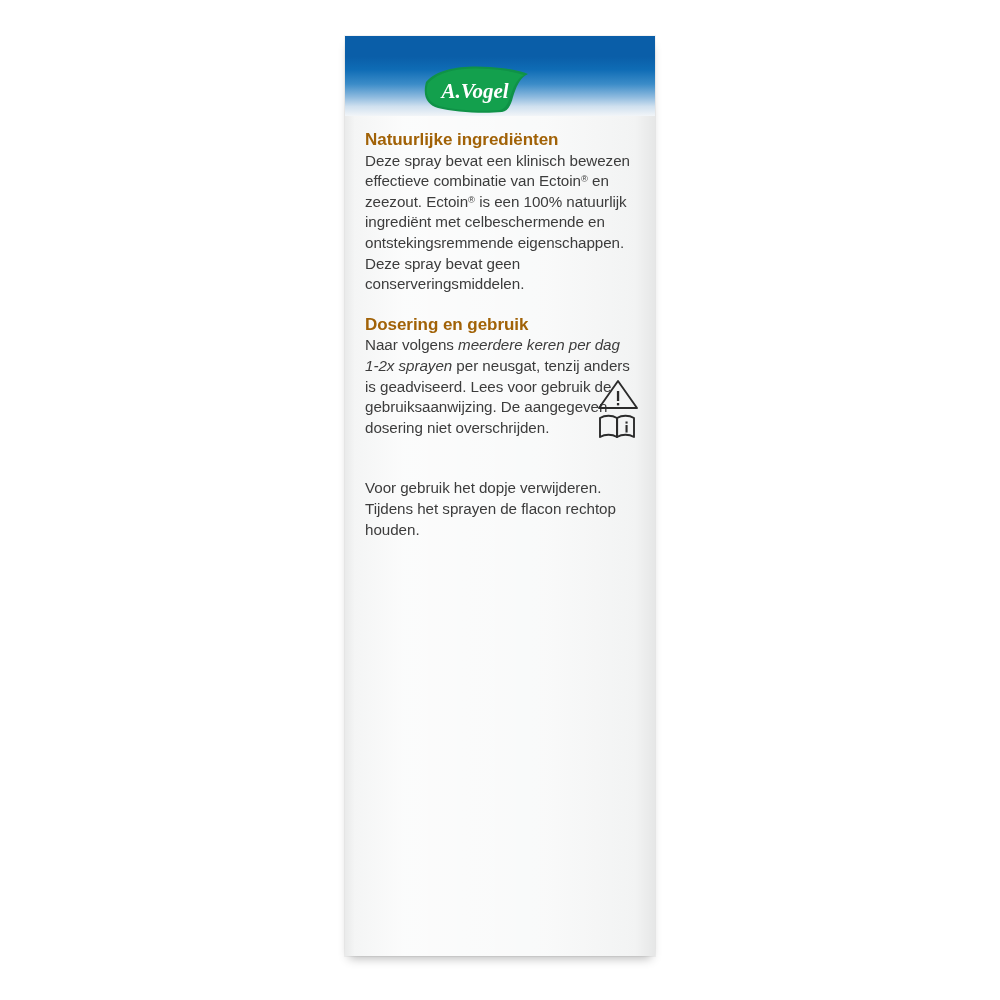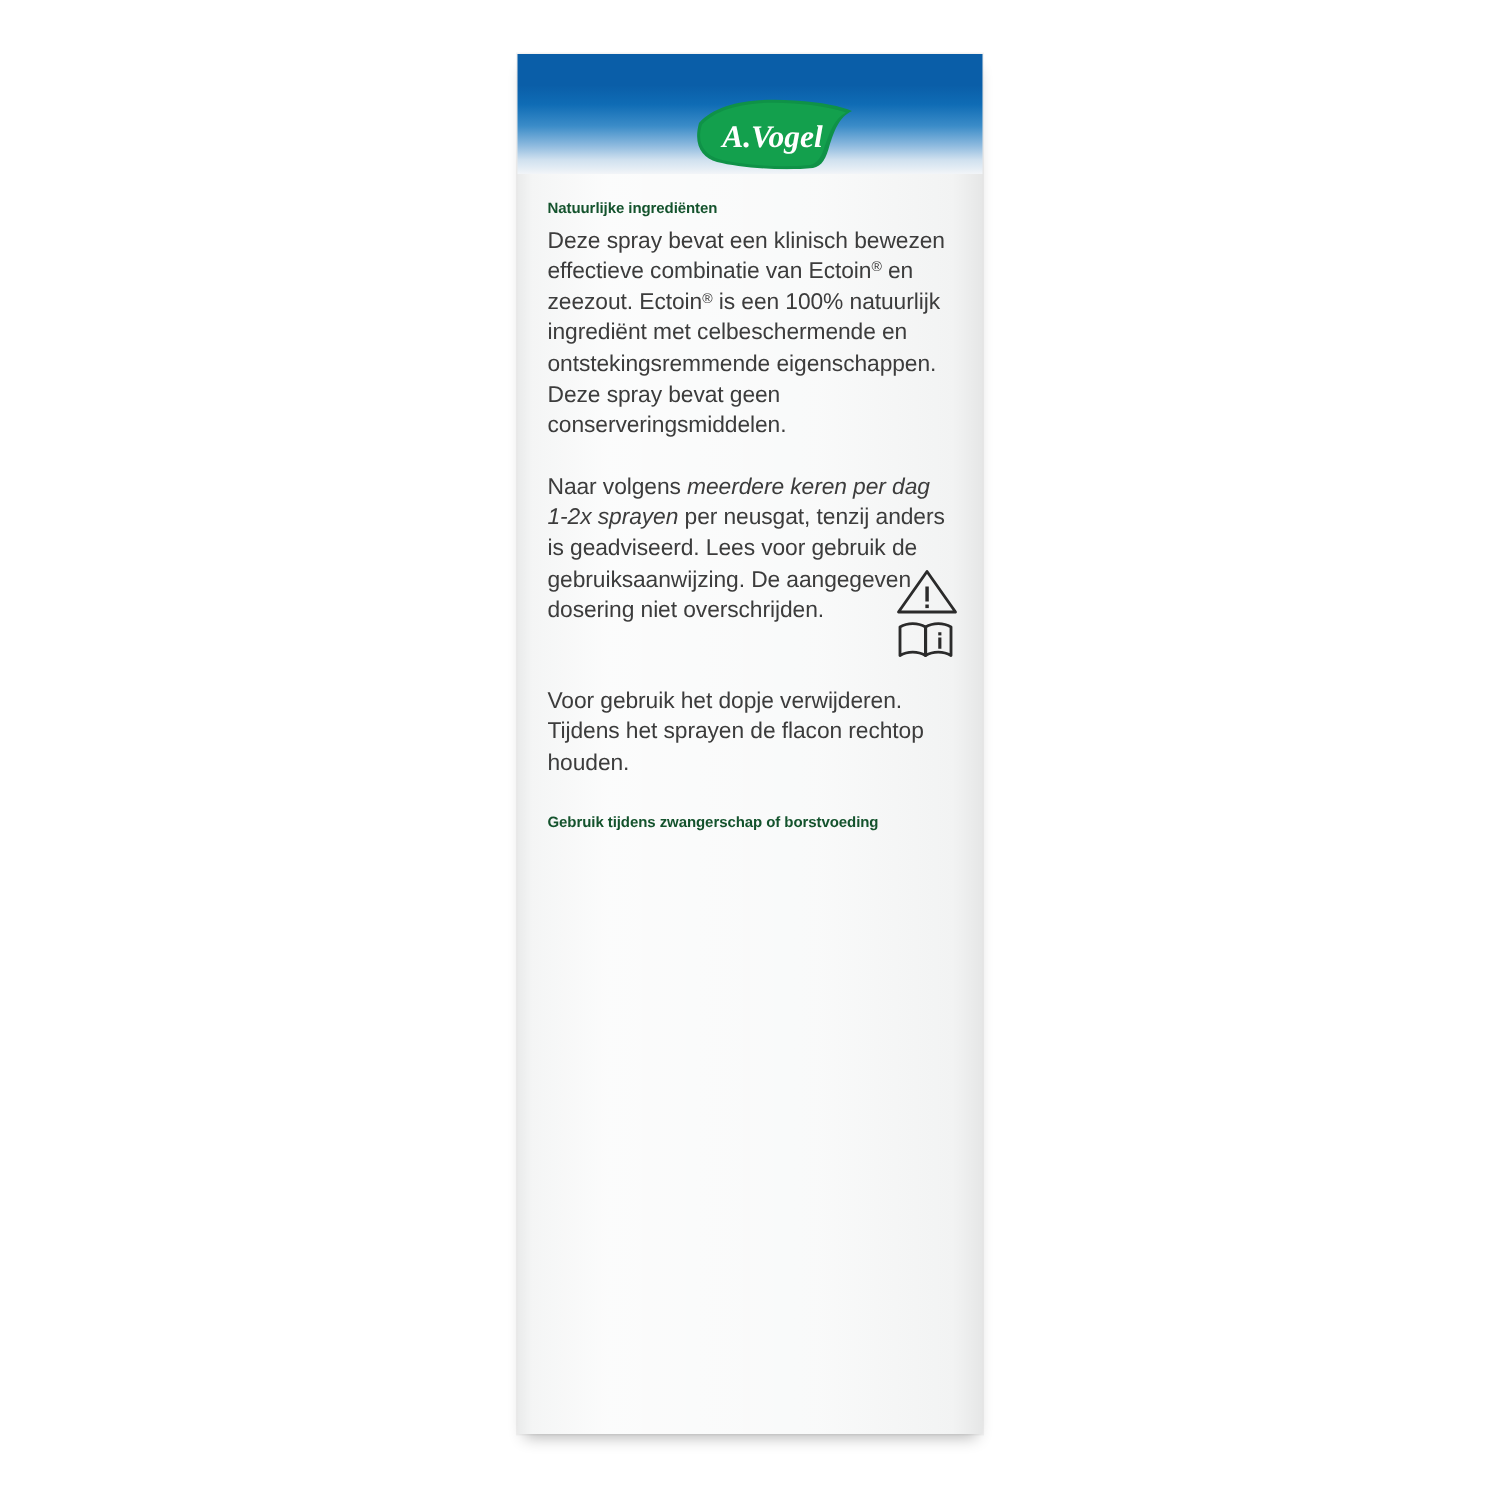--- a/index.html
+++ b/index.html
@@ -55,44 +55,44 @@
       #3b8cc8 60%,
       #8cb9de 76%,
       #cfe0ef 88%,
       #f2f5f8 100%);
     z-index: 1;
   }
 
   
   #logo {
     position: absolute;
-    left: 460px;
+    left: 420px;
     top: 66px;
     width: 110px;
     height: 47px;
     z-index: 3;
   }
   #logo svg { display: block; }
 
   
   #content {
     position: absolute;
     left: 365px;
     top: 130px;
     width: 268px;
     z-index: 2;
     color: #3c3c3c;
     font-size: 15.2px;
     line-height: 20.6px;
     letter-spacing: -0.05px;
   }
   .heading {
-    color: #14532d;
+    color: #a16207;
     font-weight: bold;
-    font-size: 10px;
+    font-size: 17px;
     line-height: 20.6px;
     margin: 0;
   }
   .para {
     margin: 0;
   }
   .gap {
     height: 20px;
   }
   .gap-small {
@@ -137,32 +137,32 @@
   </svg>
 </div>
 
 <div id="content">
 
   <p class="heading">Natuurlijke ingrediënten</p>
   <p class="para"><span>Deze spray bevat een klinisch bewezen effectieve combinatie van Ectoin</span><sup class="reg">®</sup><span> en zeezout. Ectoin</span><sup class="reg">®</sup><span> is een 100% natuurlijk ingrediënt met celbeschermende en ontstekingsremmende eigenschappen. Deze spray bevat geen conserveringsmiddelen.</span></p>
 
   <div class="gap"></div>
 
+  <p class="heading">Dosering en gebruik</p>
   <p class="para"><span>Naar volgens </span><em class="dose">meerdere keren per dag 1-2x sprayen</em><span> per neusgat, tenzij anders is geadviseerd. Lees voor gebruik de gebruiksaanwijzing. De aangegeven dosering niet overschrijden.</span></p>
 
   <div class="gap"></div>
 
 
   <div class="gap"></div>
 
   <p class="para">Voor gebruik het dopje verwijderen. Tijdens het sprayen de flacon rechtop houden.</p>
 
   <div class="gap-small"></div>
 
-  <p class="heading">Gebruik tijdens zwangerschap of borstvoeding</p>
 
 </div>
 
 <div id="pictograms">
   <svg viewBox="0 0 44 62" width="44" height="62" aria-hidden="true">
 
     <g>
       <path d="M22,3 L41,30 L3,30 Z" fill="none" stroke="#2b2b2b" stroke-width="1.9" stroke-linejoin="round"></path>
       <rect x="20.9" y="13" width="2.3" height="10" fill="#2b2b2b"></rect>
       <rect x="20.9" y="25" width="2.3" height="2.4" fill="#2b2b2b"></rect>

